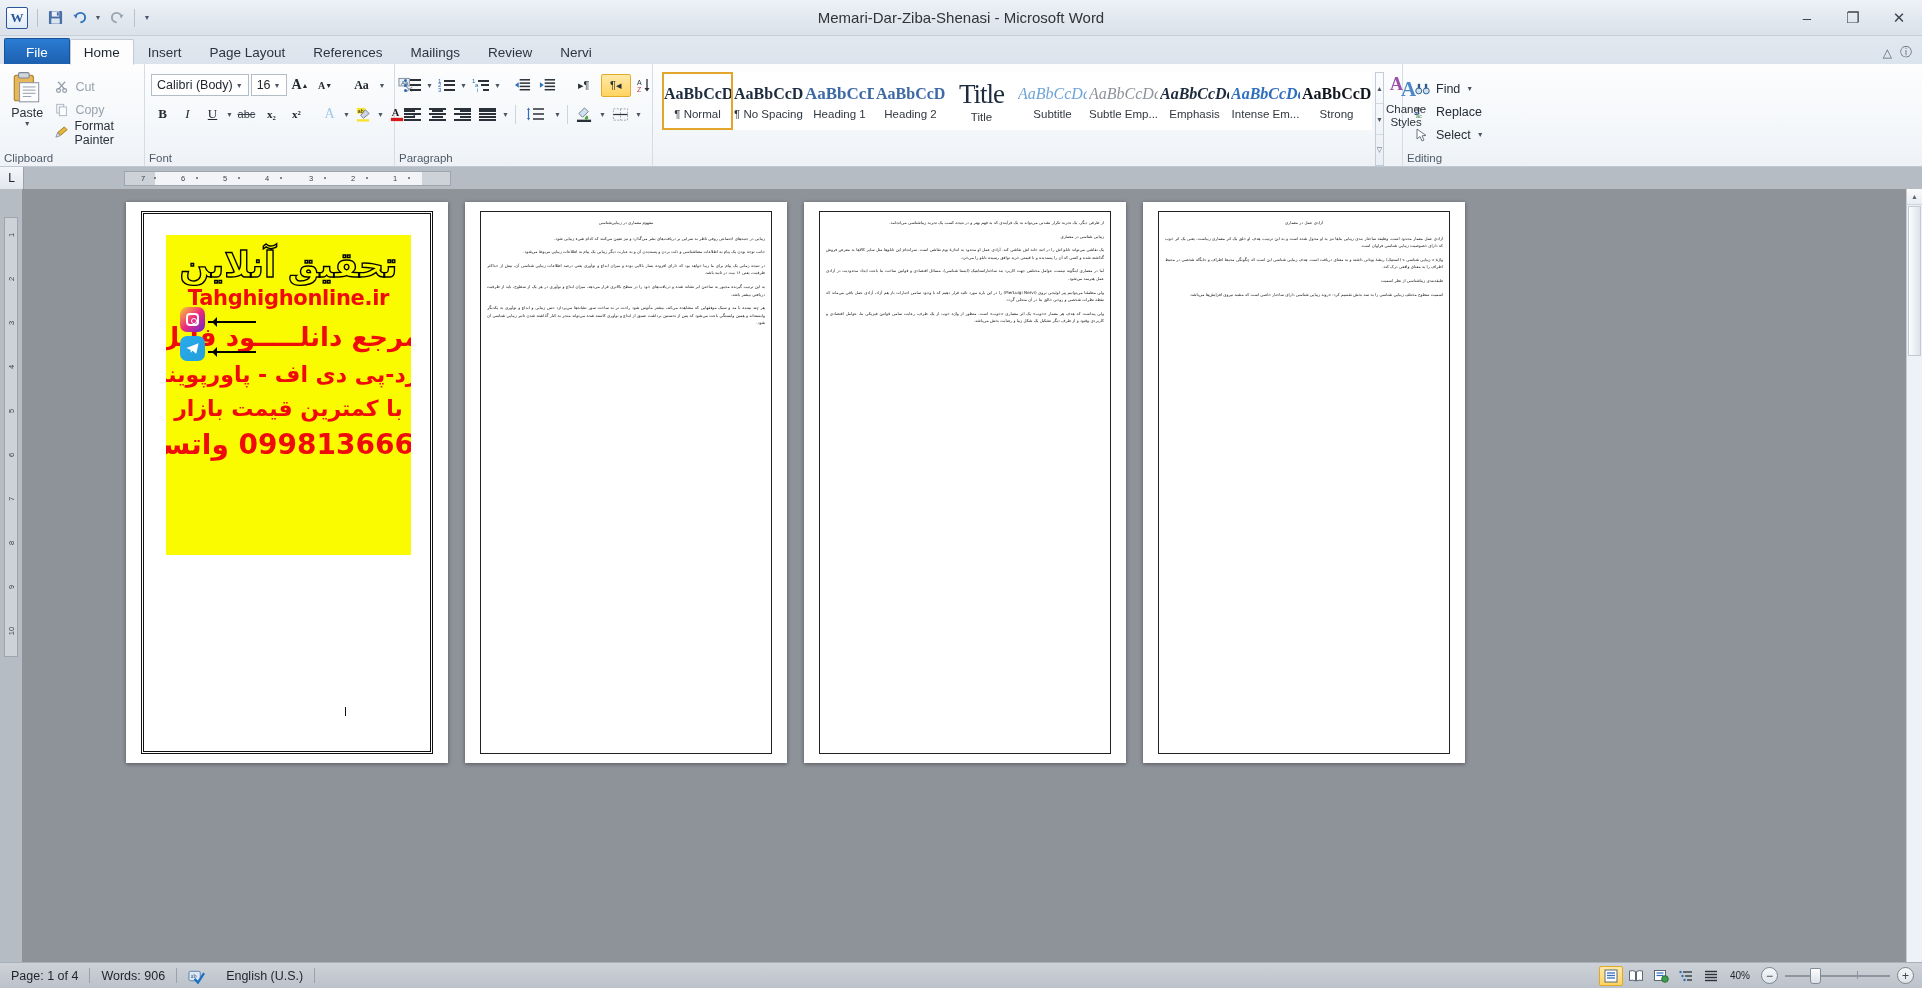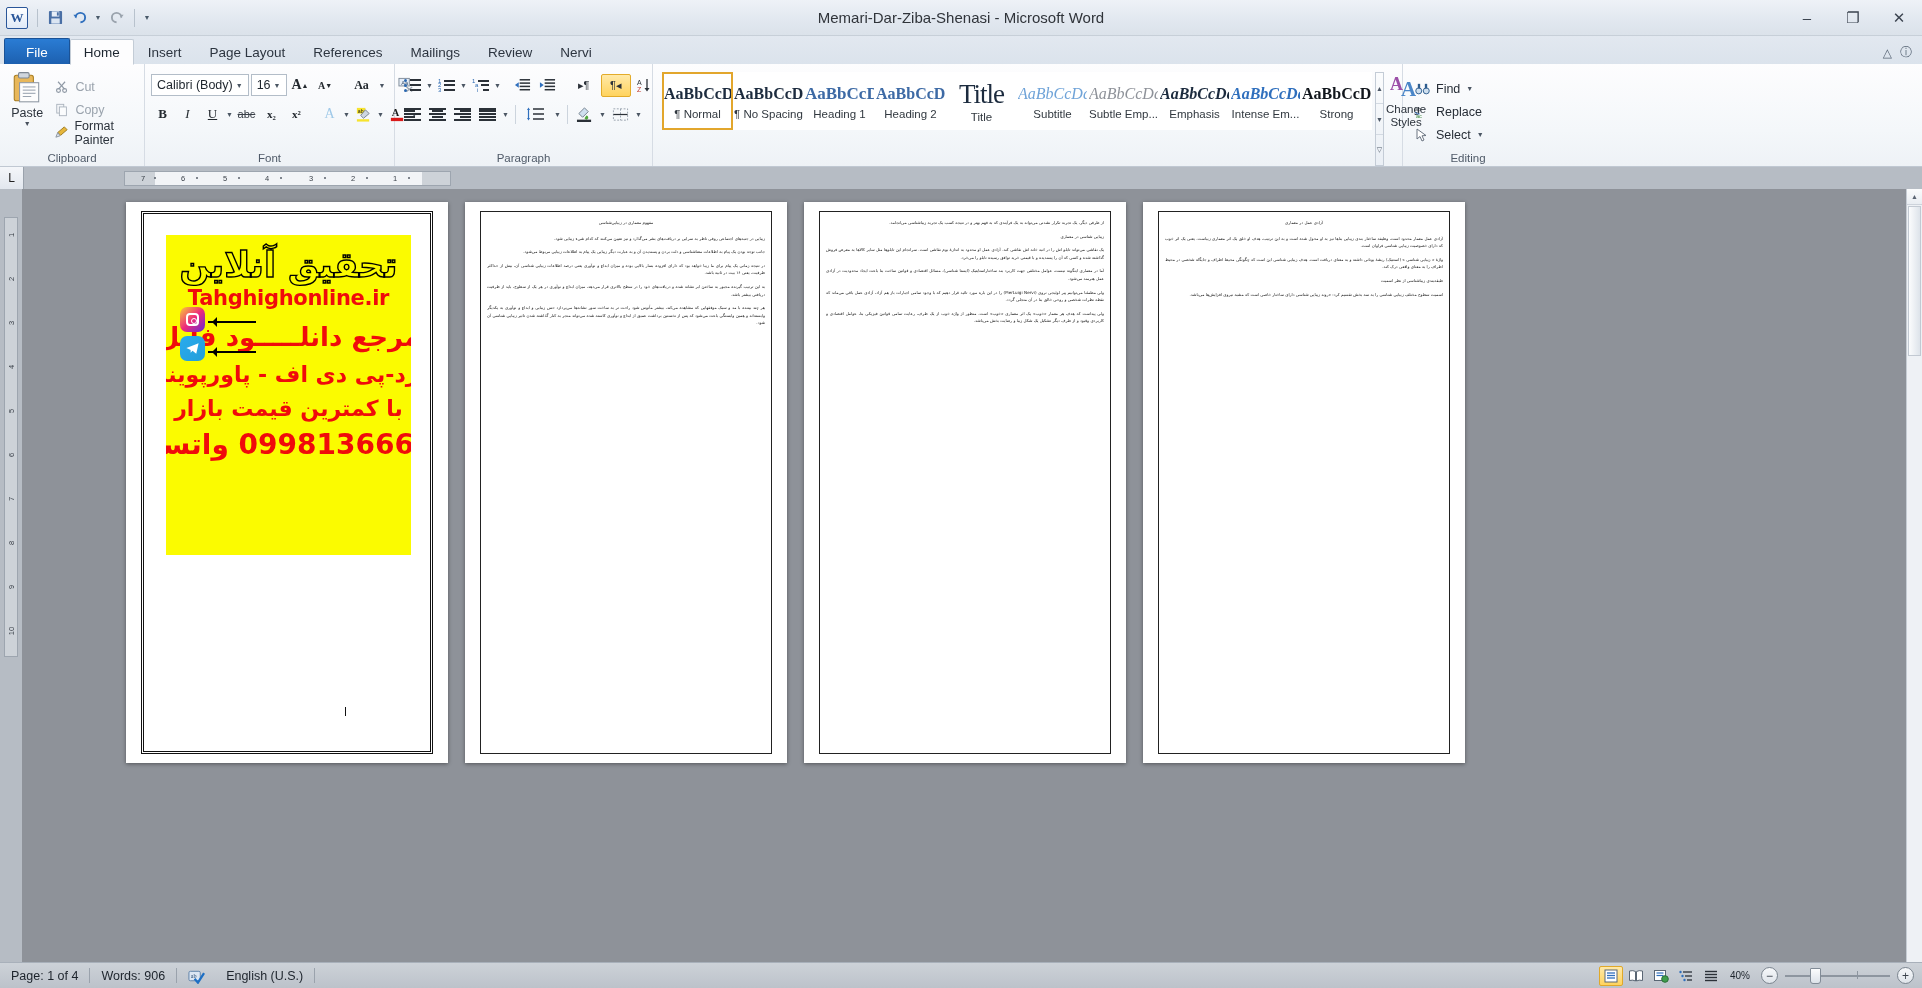--- a/index.html
+++ b/index.html
@@ -94,21 +94,21 @@
     display: flex; align-items: stretch;
     position: relative;
   }
   .group {
     display: flex; flex-direction: column;
     border-right: 1px solid #d6dce4;
     position: relative;
     padding: 3px 4px 0 4px;
   }
   .grouplabel {
-    font-size: 11.5px; color: #4f5a68; text-align: center;
+    font-size: 11.5px; color: #4f5a68; 
     height: 16px; line-height: 16px; position: relative;
     margin-top: auto;
   }
   .groupbody { display: flex; padding: 2px 2px 0 2px; flex: 1; }
 
   
   .paste-btn {
     width: 54px; display: flex; flex-direction: column; align-items: center;
     justify-content: flex-start; padding-top: 2px;
   }

